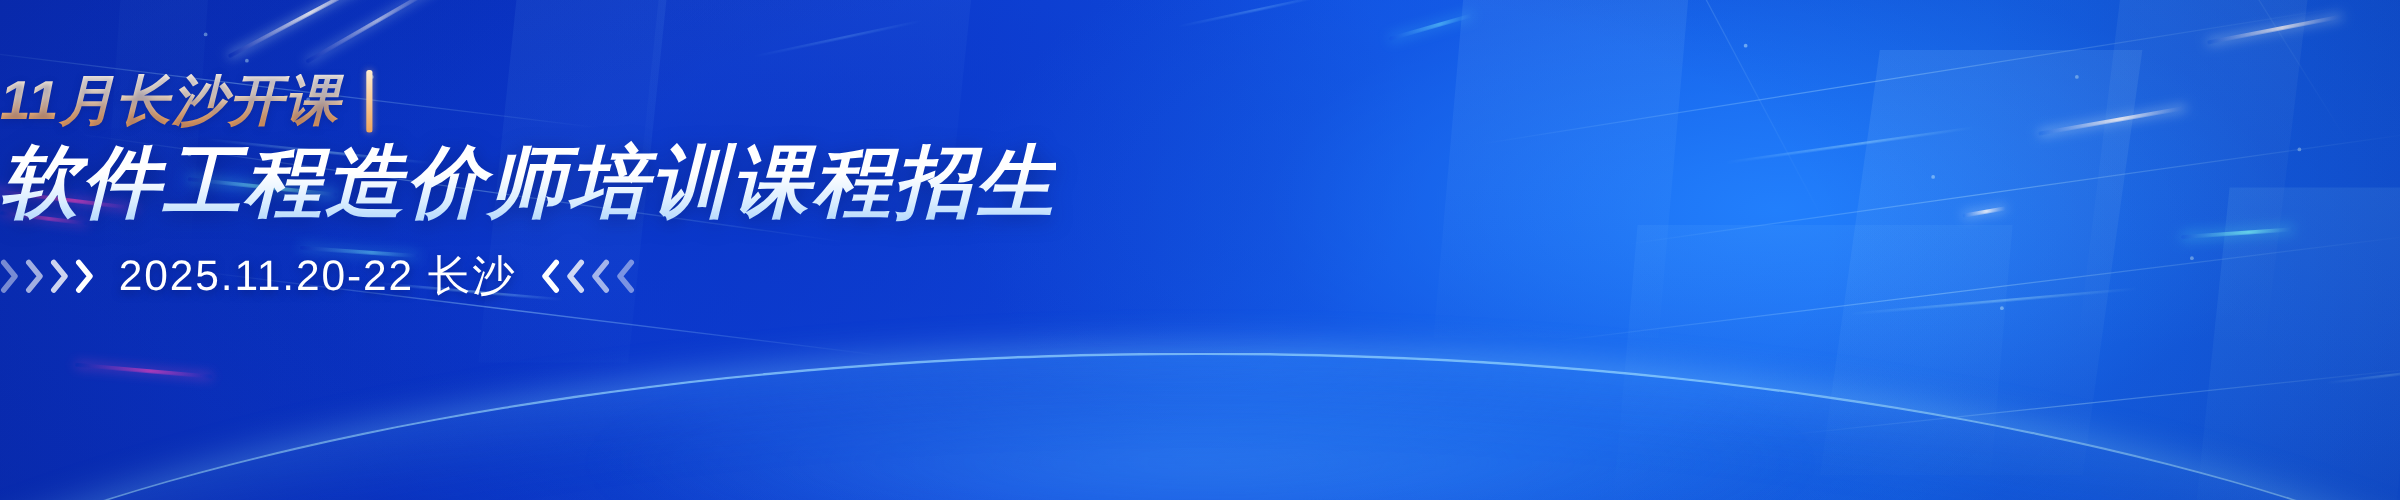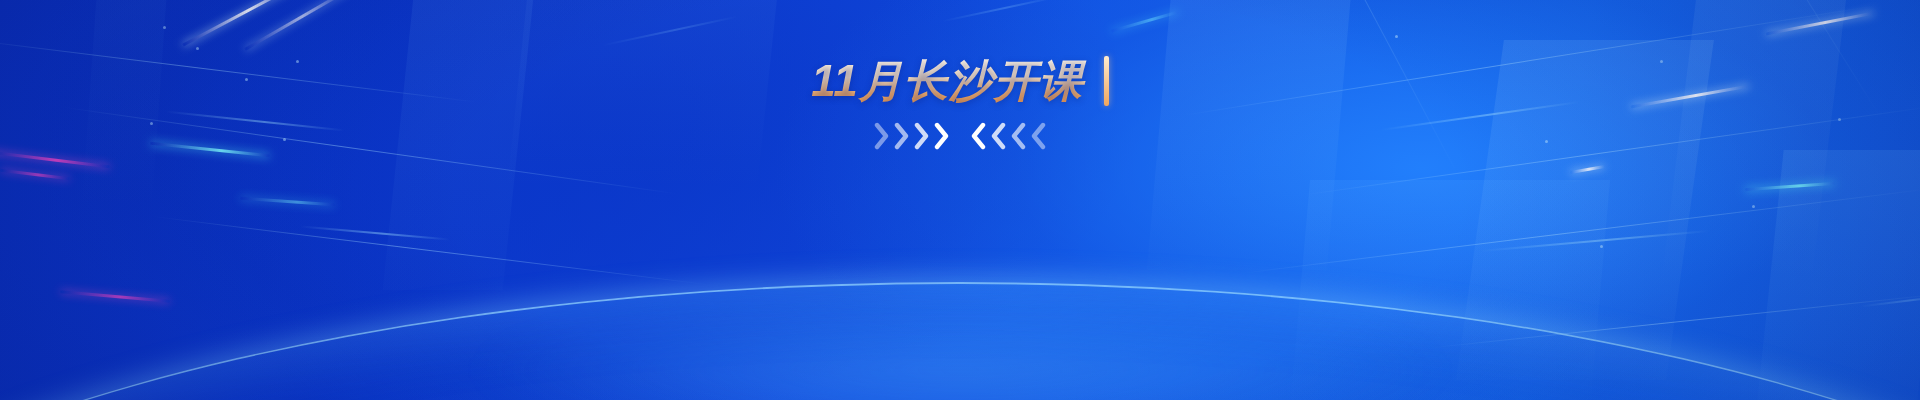--- a/index.html
+++ b/index.html
@@ -56,21 +56,21 @@
     position:absolute;left:50%;top:250px;width:1500px;height:200px;margin-left:-750px;
     background:radial-gradient(ellipse 700px 110px at 50% 60%, rgba(90,180,255,0.35) 0%, rgba(60,140,255,0) 70%);
     filter:blur(14px);
   }
   .vignette{
     position:absolute;inset:0;
     background:radial-gradient(ellipse 1250px 520px at 50% 48%, rgba(0,0,0,0) 40%, rgba(3,22,110,0.32) 100%);
   }
 
   
-  .content{position:absolute;inset:0;display:flex;flex-direction:column;align-items:center;}
+  .content{position:absolute;inset:0;display:flex;flex-direction:column;align-items:flex-start;}
 
   .row-eyebrow{
     display:flex;align-items:center;gap:16px;
     margin-top:56px;
   }
   .kicker{
     font-size:44px;font-weight:bold;font-style:italic;
     letter-spacing:1px;line-height:1;
     background:linear-gradient(180deg,#fff6e8 0%,#fbe2c0 42%,#f3ad68 78%,#ee9a4c 100%);
     -webkit-background-clip:text;background-clip:text;
@@ -178,20 +178,21 @@
     <div class="vignette"></div>
   </div>
 
   <div class="content">
 
     <div class="row-eyebrow">
       <div class="kicker">11月长沙开课</div>
       <div class="divider-bar"></div>
     </div>
 
+    <div class="headline">软件工程造价师培训课程招生</div>
 
     <div class="row-date">
       <div class="chev-group">
         <span class="chev" style="opacity:.45;">
             <svg viewBox="0 0 17 28">
               <path d="M3 3 L12 14 L3 25" fill="none" stroke="#ffffff" stroke-width="4.4" stroke-linecap="round" stroke-linejoin="round"></path>
             </svg>
           </span>
         <span class="chev" style="opacity:.62;">
             <svg viewBox="0 0 17 28">
@@ -203,20 +204,21 @@
               <path d="M3 3 L12 14 L3 25" fill="none" stroke="#ffffff" stroke-width="4.4" stroke-linecap="round" stroke-linejoin="round"></path>
             </svg>
           </span>
         <span class="chev" style="opacity:1;">
             <svg viewBox="0 0 17 28">
               <path d="M3 3 L12 14 L3 25" fill="none" stroke="#ffffff" stroke-width="4.4" stroke-linecap="round" stroke-linejoin="round"></path>
             </svg>
           </span>
       </div>
 
+      <div class="date-text">2025.11.20-22  长沙</div>
 
       <div class="chev-group">
         <span class="chev" style="opacity:1;">
             <svg viewBox="0 0 17 28">
               <path d="M14 3 L5 14 L14 25" fill="none" stroke="#ffffff" stroke-width="4.4" stroke-linecap="round" stroke-linejoin="round"></path>
             </svg>
           </span>
         <span class="chev" style="opacity:.8;">
             <svg viewBox="0 0 17 28">
               <path d="M14 3 L5 14 L14 25" fill="none" stroke="#ffffff" stroke-width="4.4" stroke-linecap="round" stroke-linejoin="round"></path>

